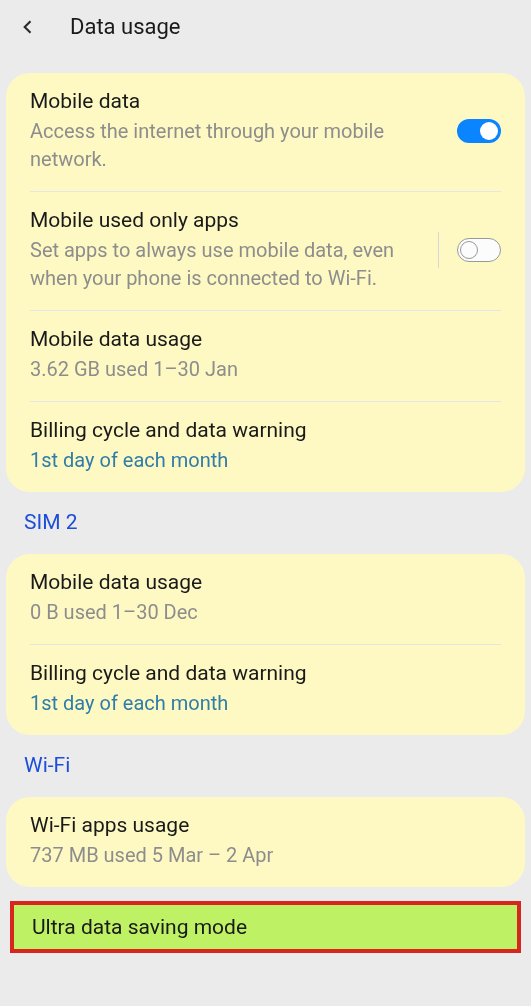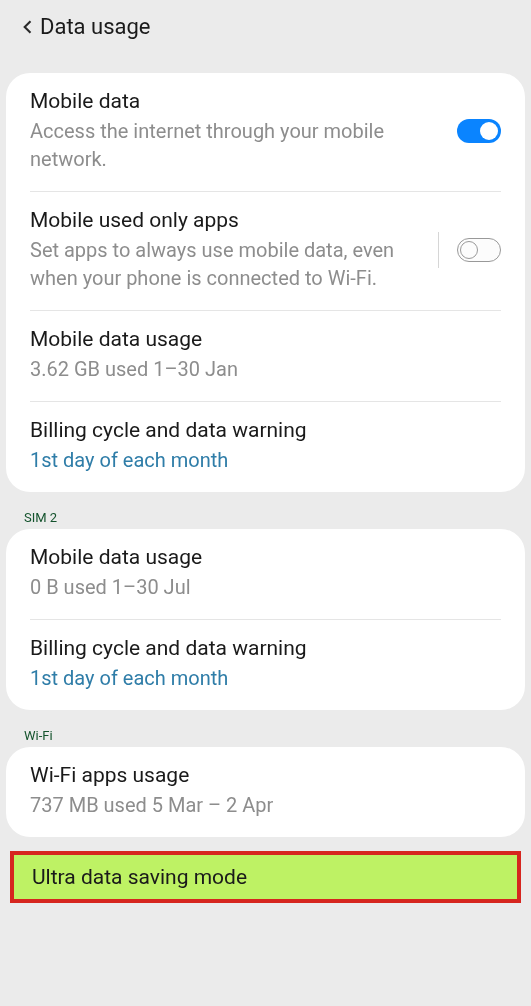--- a/index.html
+++ b/index.html
@@ -11,41 +11,41 @@
     body {
       background: #ebebeb;
       width: 531px;
       height: 1006px;
       overflow: hidden;
     }
     .header {
       display: flex;
       align-items: center;
       padding: 14px 18px 10px 18px;
-      gap: 2px;
+      gap: 32px;
     }
     .back-icon {
       width: 20px;
       height: 20px;
       display: flex;
       align-items: center;
       justify-content: center;
     }
     .back-icon svg {
       stroke: #2a2a2a;
       stroke-width: 2.5;
       fill: none;
     }
     .page-title {
       font-size: 22px;
       color: #1a1a1a;
       font-weight: 400;
     }
     .section {
-      background: #ffffff;
+      background: #fef9c3;
       border-radius: 24px;
       margin: 6px 6px 0 6px;
     }
     .section.first {
       margin-top: 24px;
     }
     .item {
       padding: 16px 24px 18px 24px;
       position: relative;
     }
@@ -108,23 +108,23 @@
       top: 1.5px;
       background: #fcfcfc;
     }
     .toggle-divider {
       width: 1px;
       height: 36px;
       background: #d6d6d6;
       flex-shrink: 0;
     }
     .section-label {
-      font-size: 13px;
-      color: #14532d;
-      padding: 18px 24px 4px 24px;
+      font-size: 21px;
+      color: #1d4ed8;
+      padding: 18px 24px 20px 24px;
     }
     .highlight-box {
       border: 4px solid #d6261f;
       margin: 14px 10px 0 10px;
       background: #bef264;
       border-radius: 0;
     }
     .highlight-box .item {
       padding: 10px 18px 10px 18px;
     }
@@ -176,21 +176,21 @@
     <div class="item-title">Billing cycle and data warning</div>
     <div class="item-subtitle link">1st day of each month</div>
   </div>
 </div>
 
 <div class="section-label">SIM 2</div>
 
 <div class="section" style="margin-top:0">
   <div class="item">
     <div class="item-title">Mobile data usage</div>
-    <div class="item-subtitle">0 B used 1–30 Jul</div>
+    <div class="item-subtitle">0 B used 1–30 Dec</div>
   </div>
   <div class="divider"></div>
   <div class="item">
     <div class="item-title">Billing cycle and data warning</div>
     <div class="item-subtitle link">1st day of each month</div>
   </div>
 </div>
 
 <div class="section-label">Wi-Fi</div>
 

